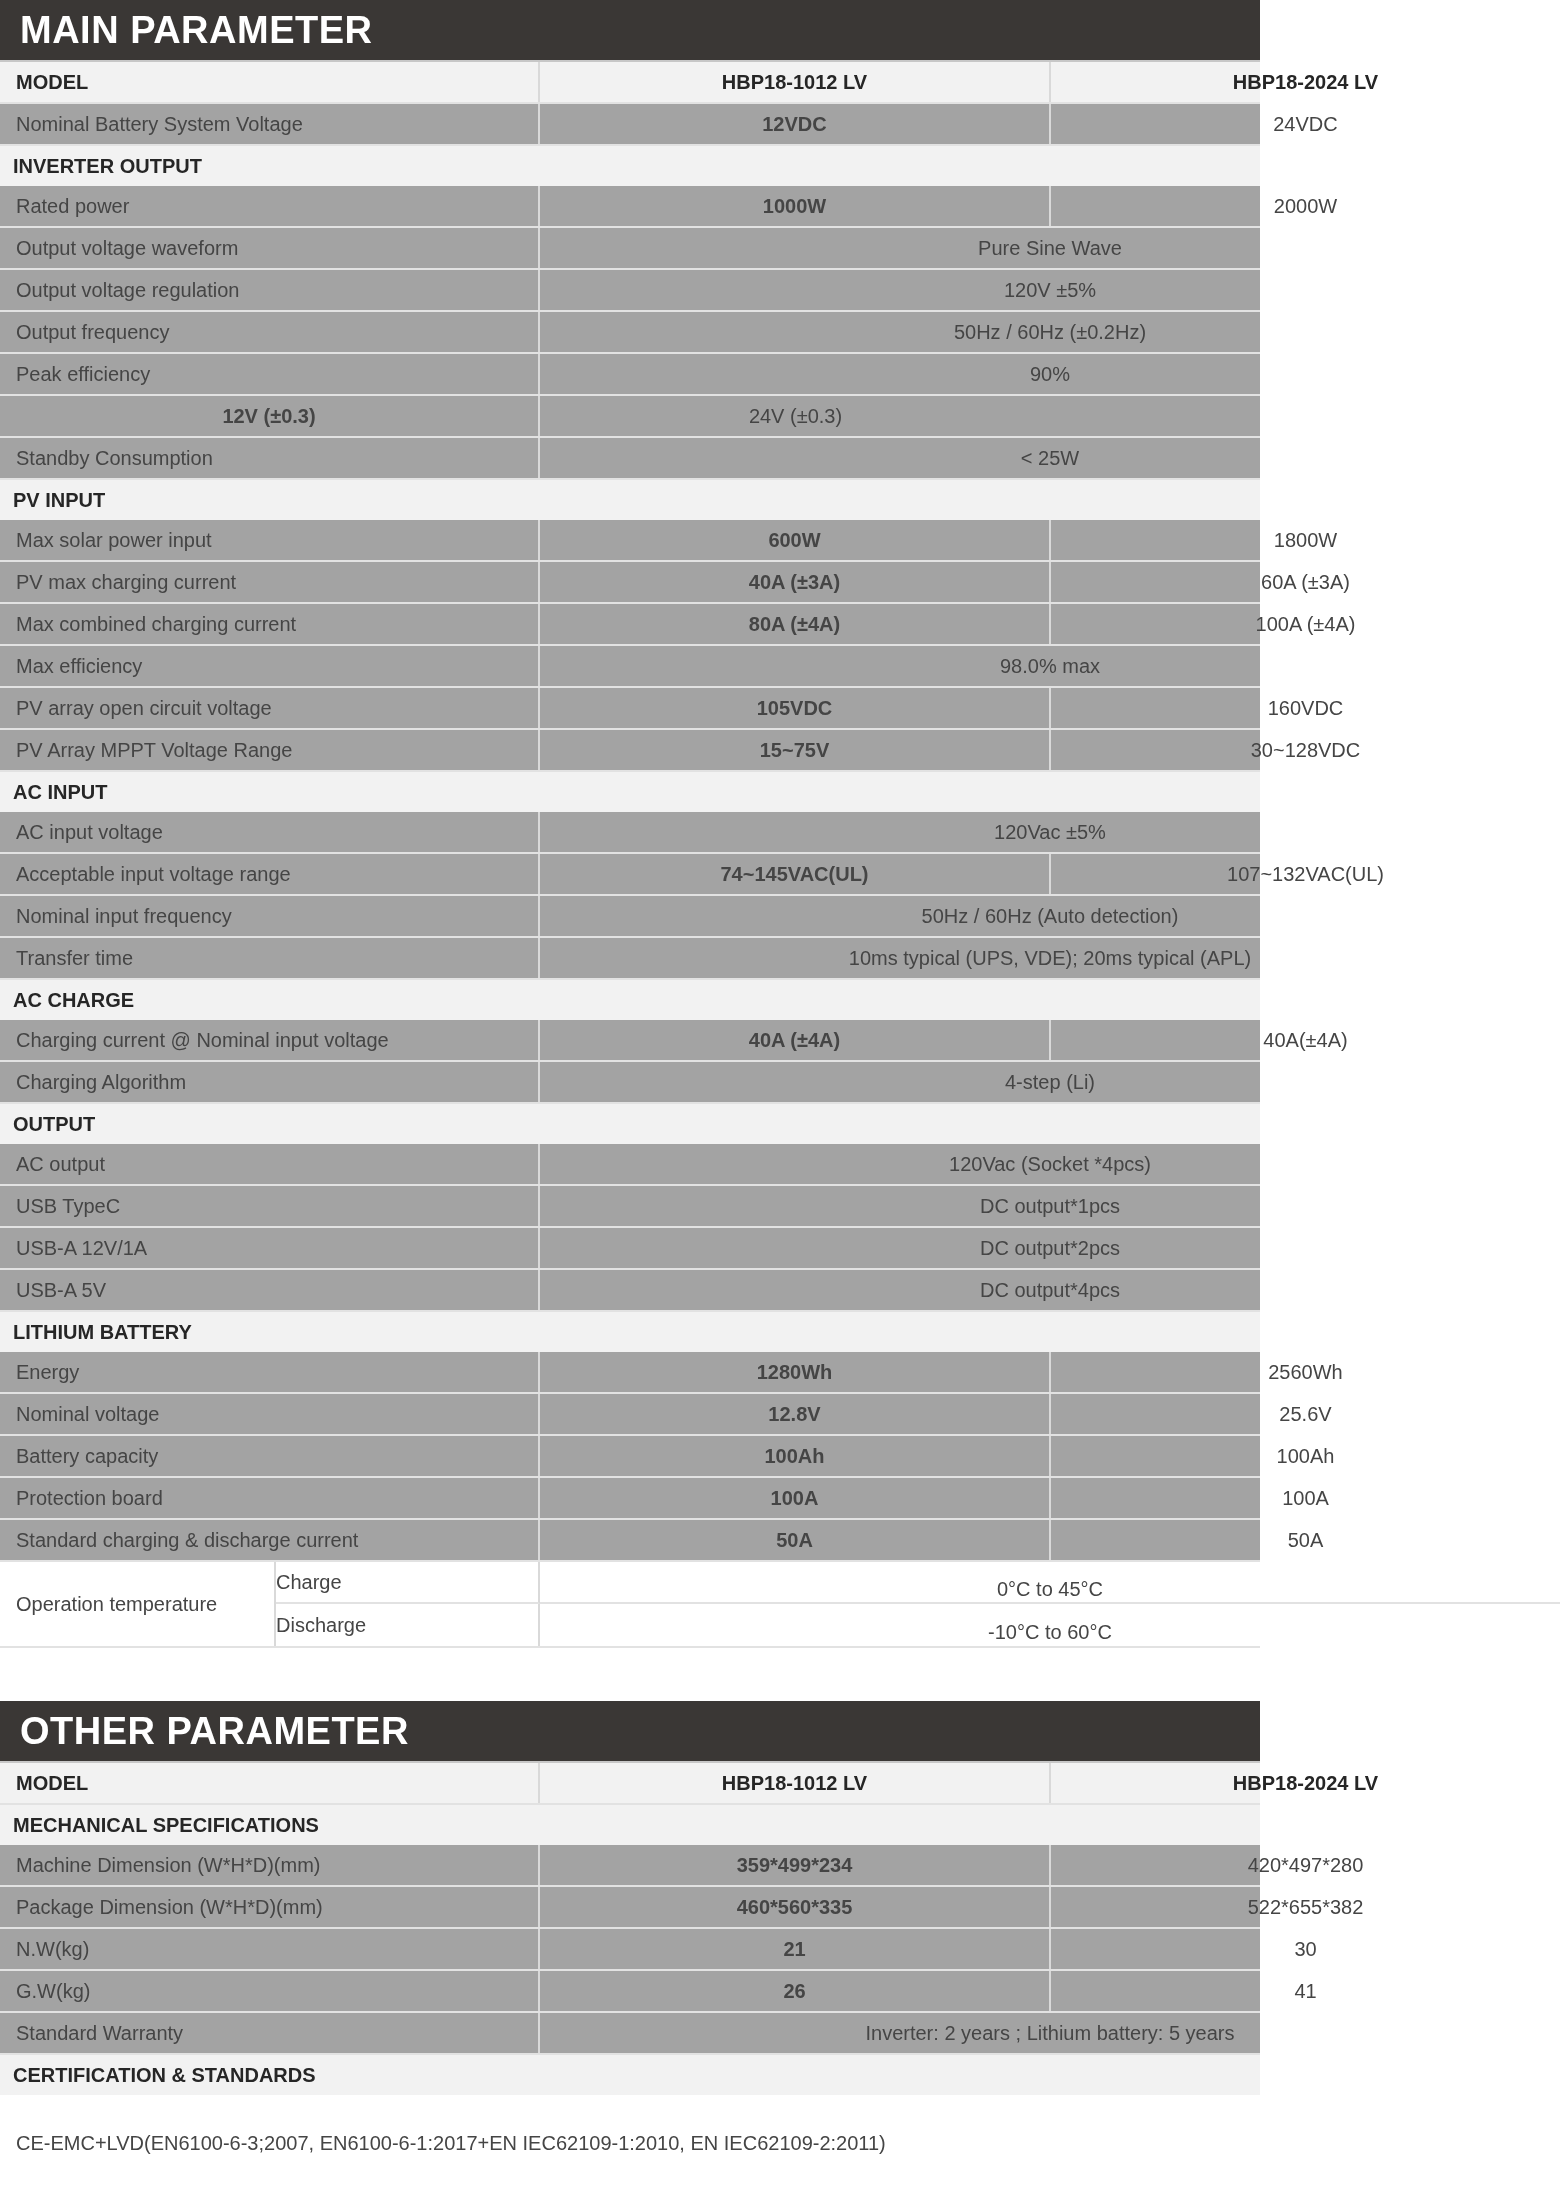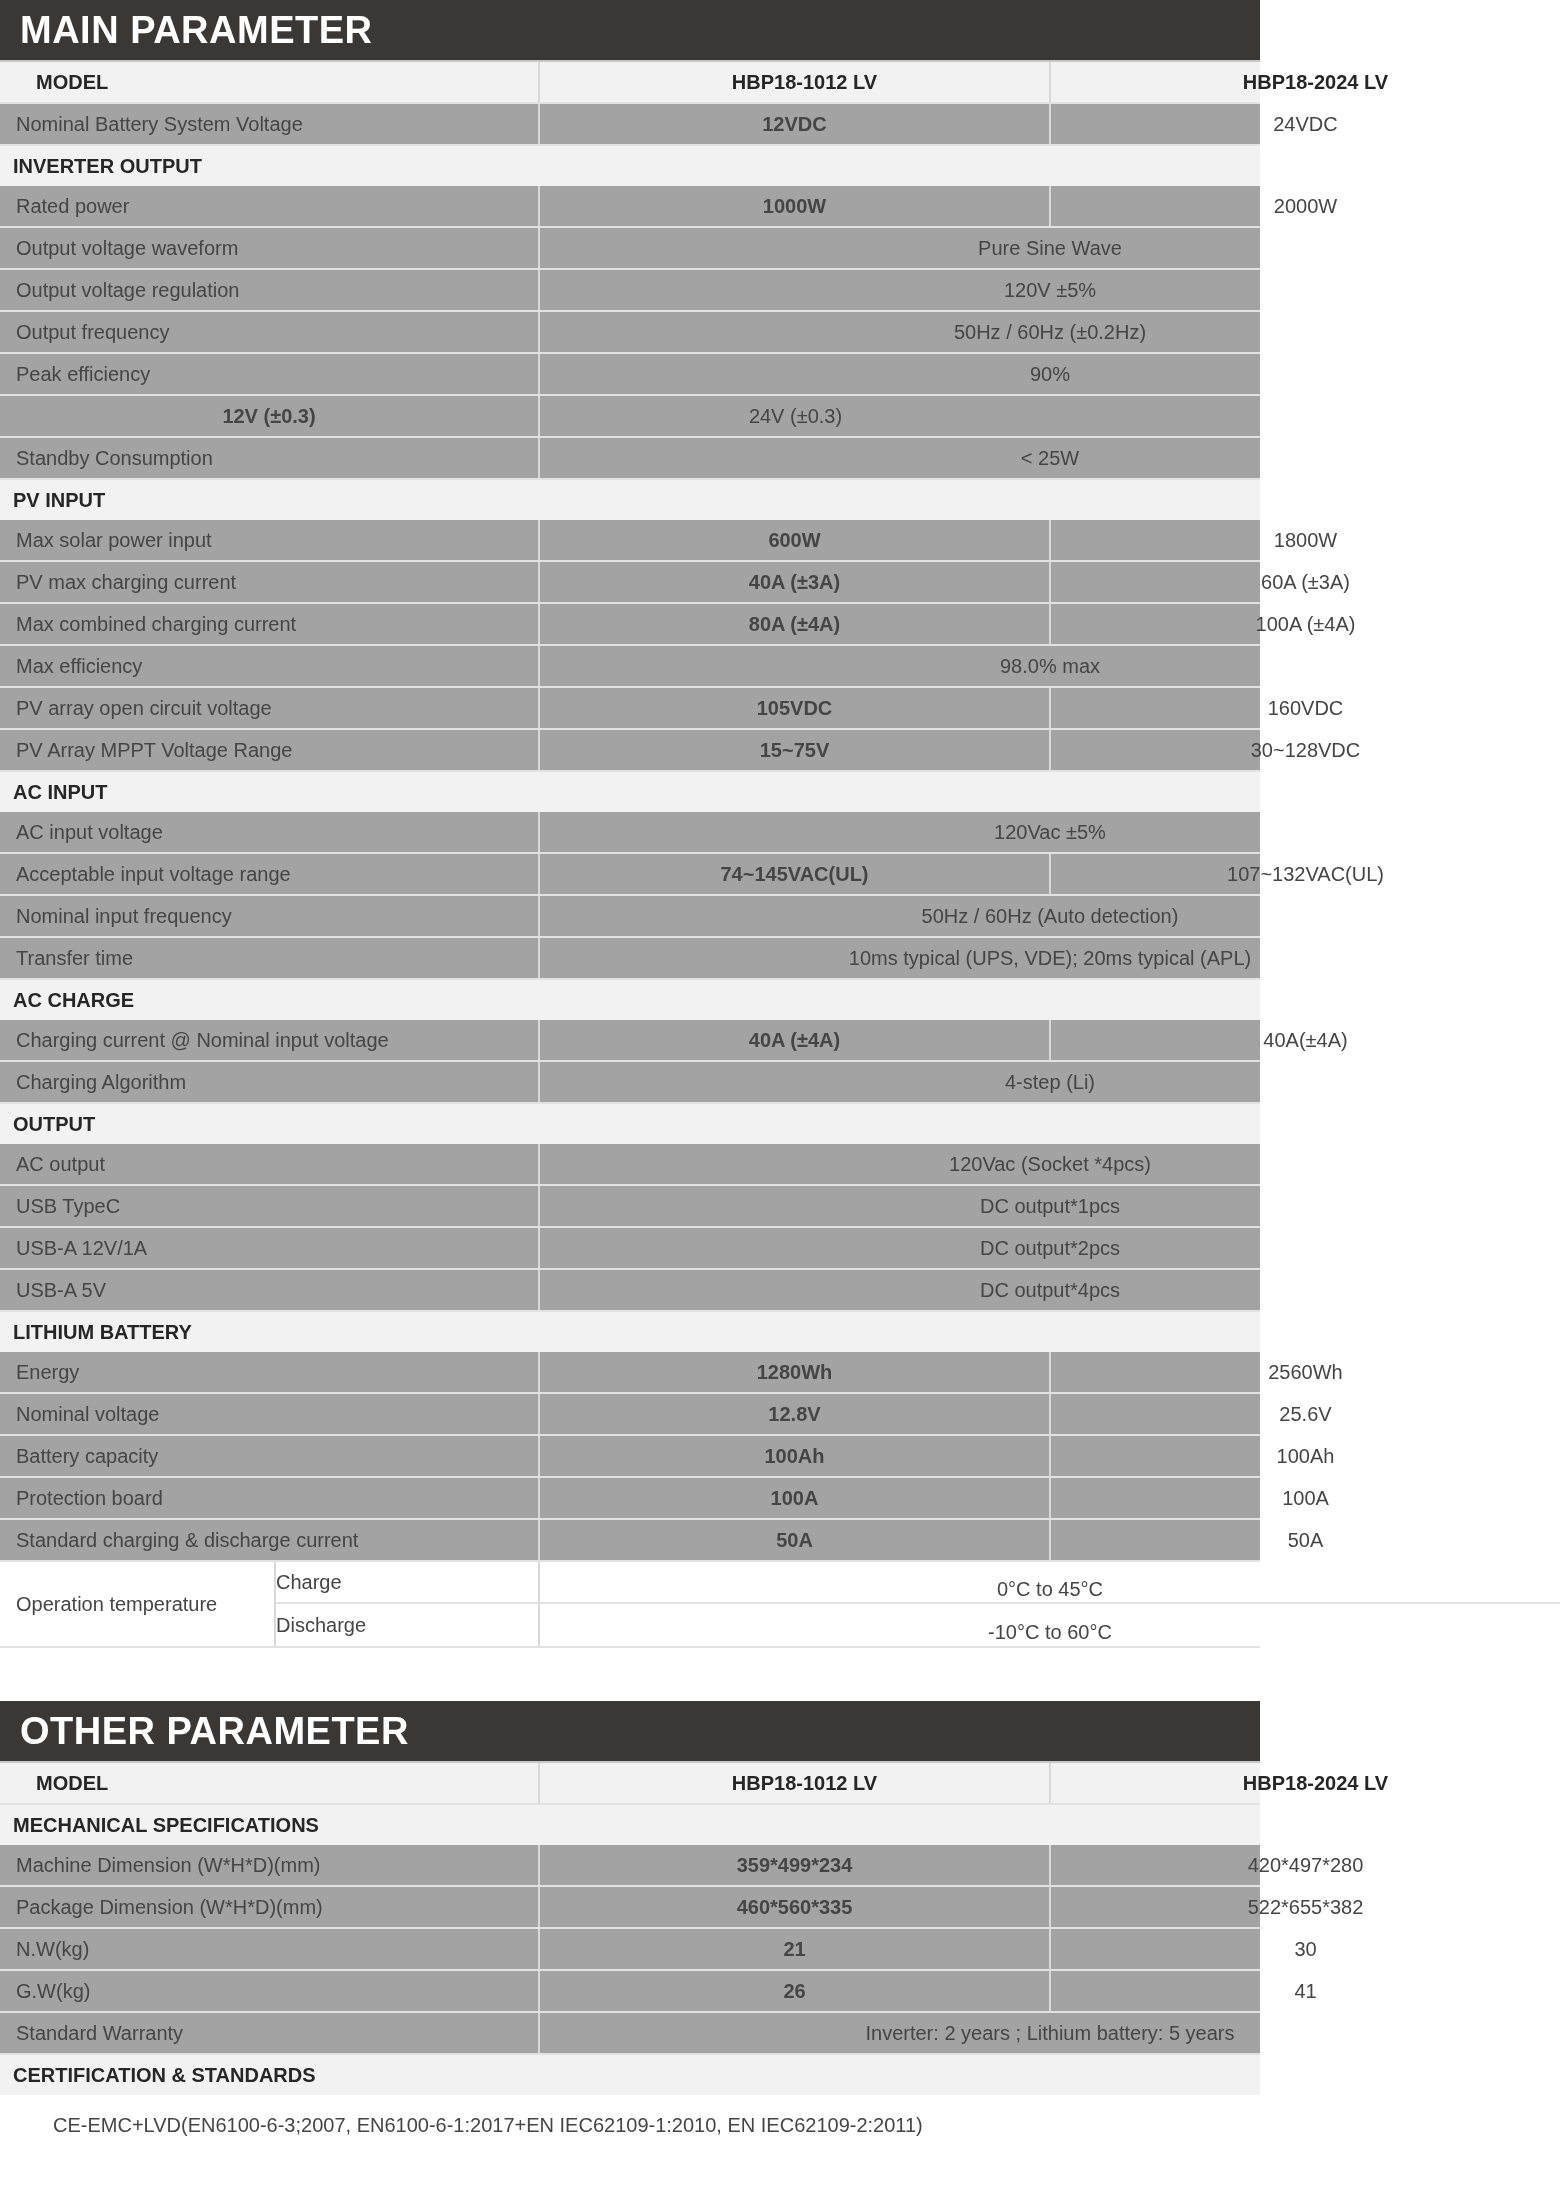--- a/index.html
+++ b/index.html
@@ -38,21 +38,21 @@
     height:42px;
     border-bottom:2px solid var(--row-border);
     font-size:20px;
     background:#a3a3a3;
   }
   .cell{display:flex;align-items:center;min-width:0;}
   .label{justify-content:flex-start;padding-left:16px;border-right:2px solid var(--divider);}
   .val{justify-content:center;text-align:center;}
   .divR{border-right:2px solid var(--divider);font-weight:bold;}
   .span2{grid-column:2 / span 2;}
-  .bold{font-weight:700;color:var(--bold-text);margin-left:20px;}
+  .bold{font-weight:700;color:var(--bold-text);}
   .model-row{background:var(--section-bg);}
   .sec-row{
     height:40px;
     background:var(--section-bg);
     display:flex;align-items:center;
     padding-left:13px;
     font-size:20px;font-weight:700;color:var(--bold-text);
   }
   
   .grow{
@@ -62,23 +62,23 @@
     border-bottom:2px solid var(--row-border);
     font-size:20px;background:#fff;
   }
   .gmain{grid-row:1 / span 2;border-right:2px solid var(--divider);padding-left:16px;}
   .gsub{border-right:2px solid var(--divider);}
   .gval{justify-content:center;margin-top:14px;}
   .gtop{border-bottom:2px solid var(--row-border);}
   
   .note-row{
     height:60px;
-    display:flex;align-items:center;
+    display:flex;align-items:flex-end;
     padding-left:16px;
-    font-size:20px;background:#fff;margin-left:37px;
+    font-size:20px;background:#fff;
   }
 </style>
 </head>
 <body>
 
 <div class="page">
   <header class="bar">
     <span>MAIN PARAMETER</span>
   </header>
   <div class="table">

